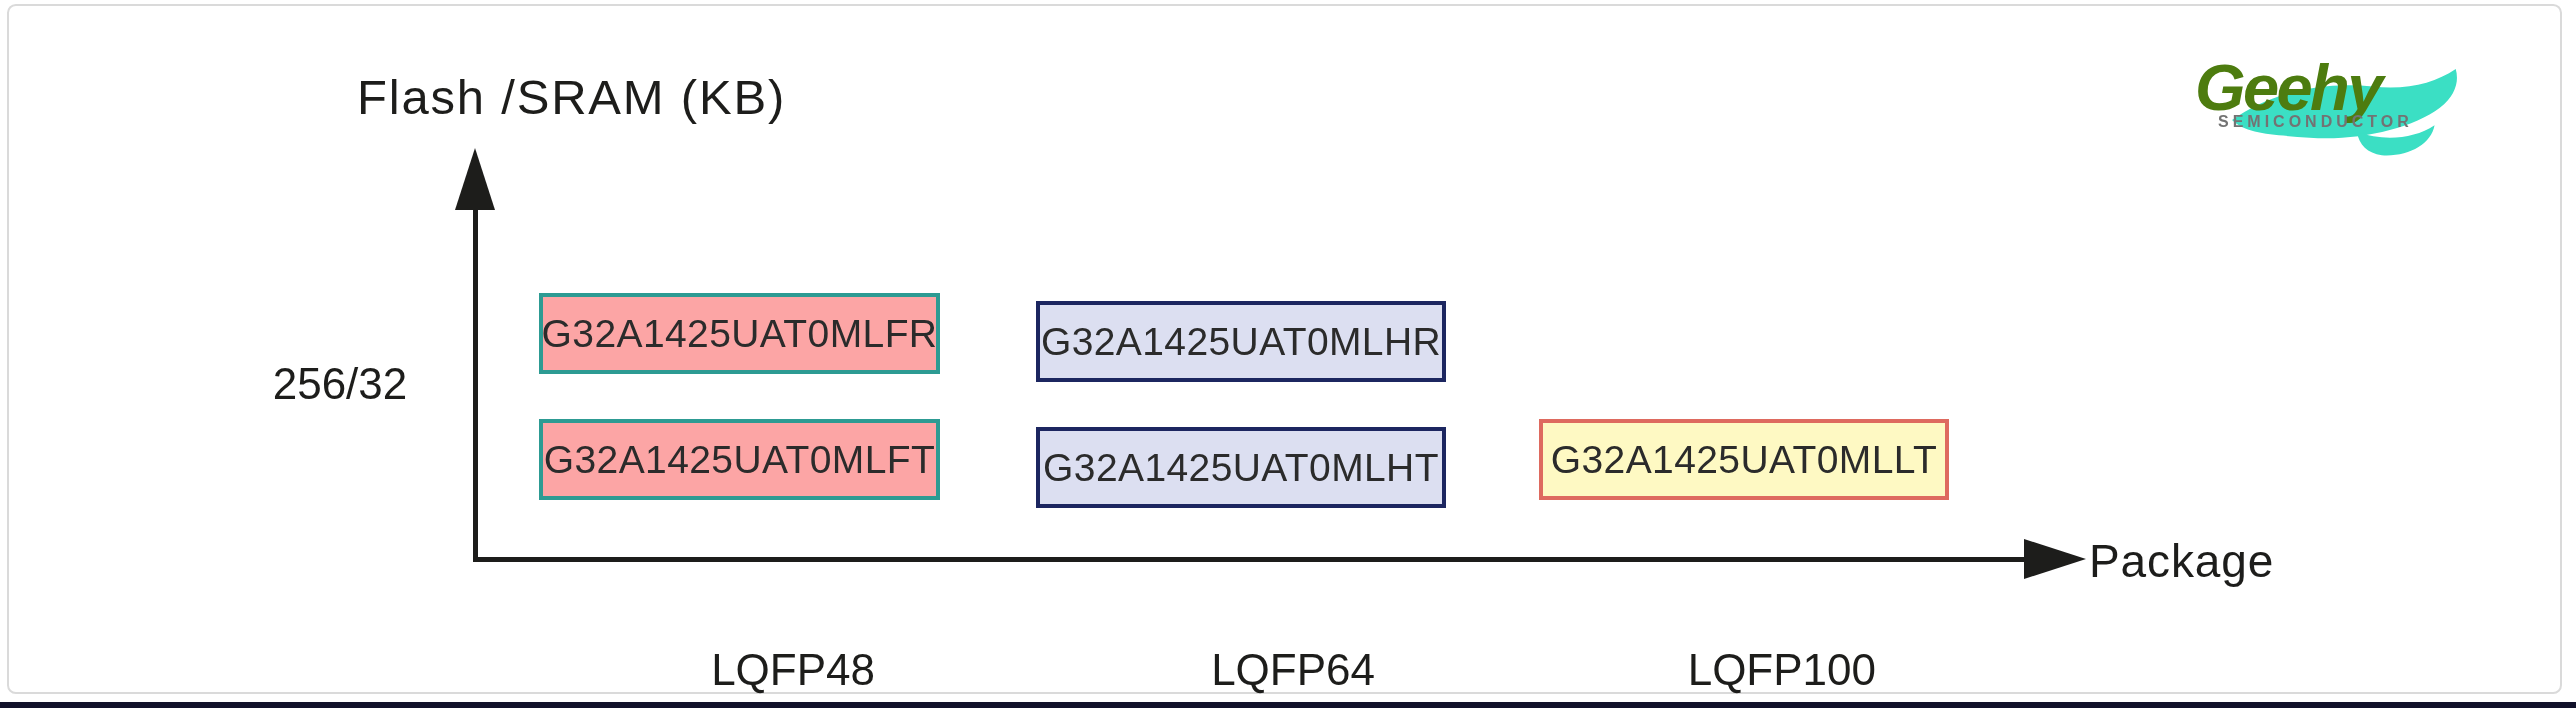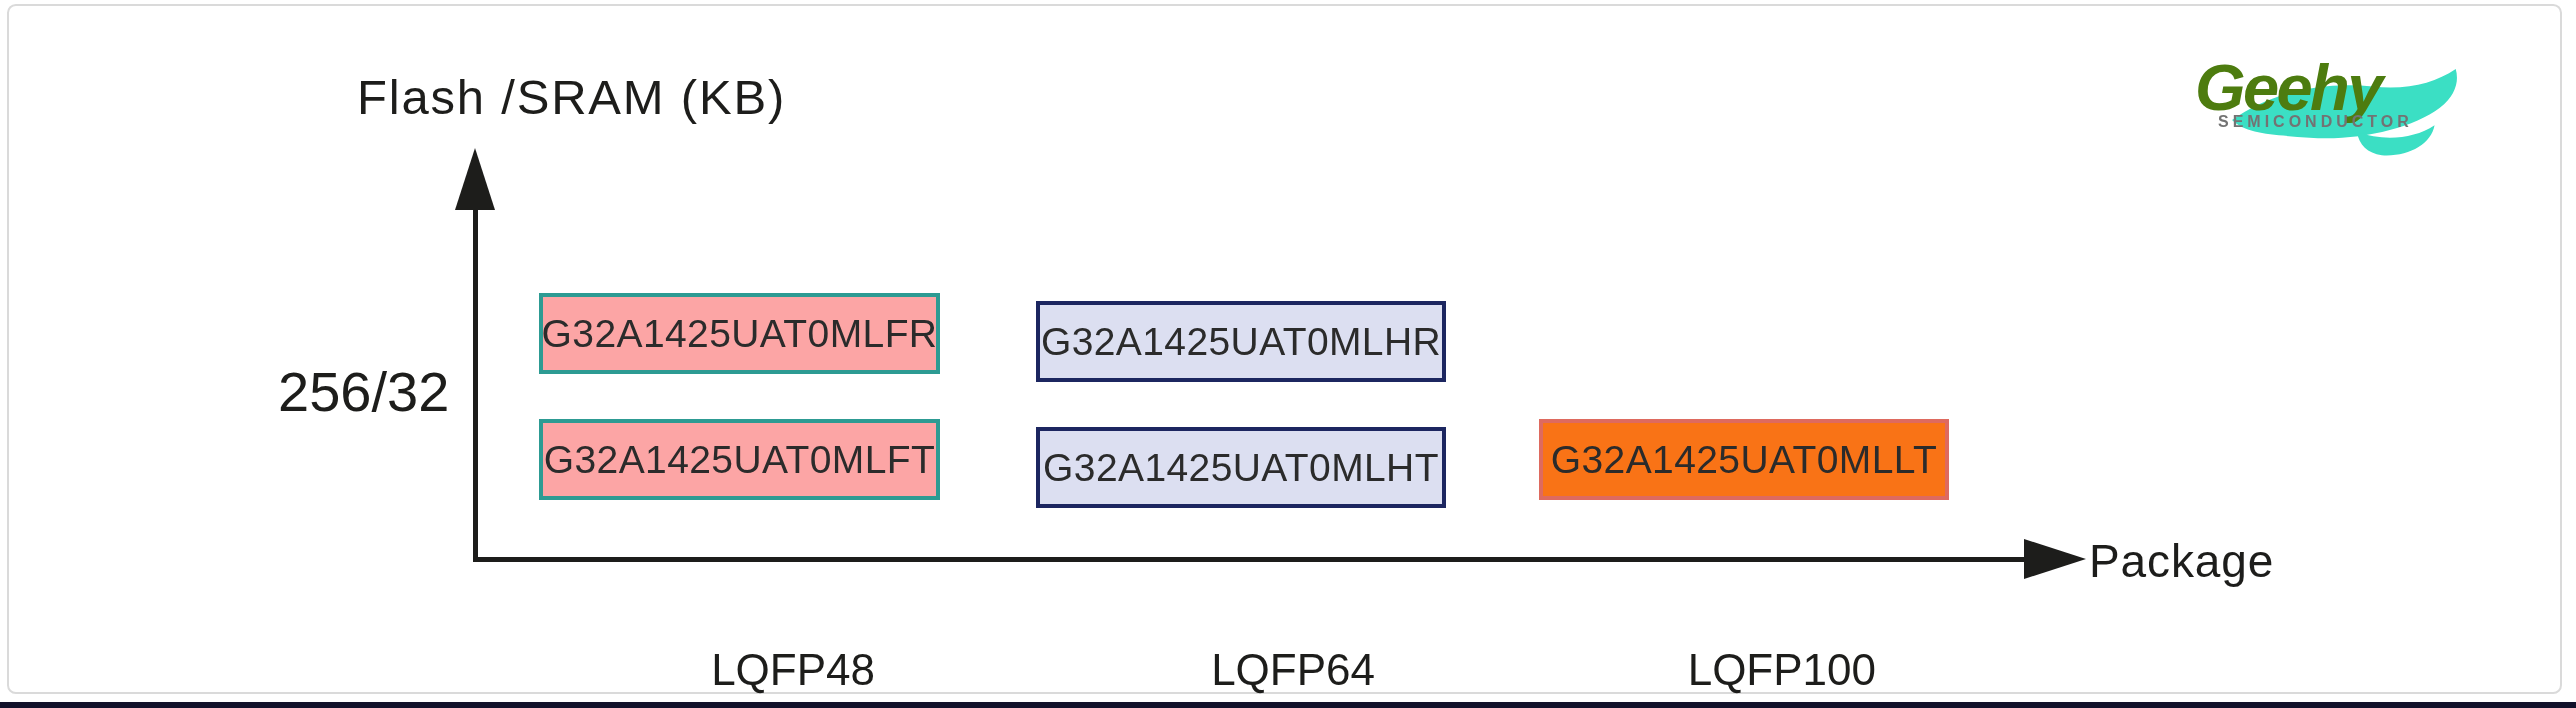--- a/index.html
+++ b/index.html
@@ -19,22 +19,22 @@
   }
   .ylabel{
     position:absolute;left:357px;top:69px;
     font-size:49px;letter-spacing:1.8px;white-space:nowrap;
   }
   .xlabel{
     position:absolute;left:2089px;top:534px;
     font-size:46px;letter-spacing:0.9px;white-space:nowrap;
   }
   .ytick{
-    position:absolute;left:278px;top:359px;width:148px;
-    font-size:56px;text-align:center;white-space:nowrap;
+    position:absolute;left:266px;top:359px;width:148px;
+    font-size:44px;text-align:center;white-space:nowrap;
   }
   .xtick{
     position:absolute;top:645px;width:264px;
     font-size:44px;text-align:right;white-space:nowrap;
   }
   .xtick.t0{left:611px;}
   .xtick.t1{left:1111px;}
   .xtick.t2{left:1612px;}
 
   .axis-line{position:absolute;background:#1d1d1b;}
@@ -53,21 +53,21 @@
   }
 
   .chip{
     position:absolute;height:81px;box-sizing:border-box;border:4.4px solid;
     display:flex;align-items:center;justify-content:center;
     font-size:39px;font-weight:500;letter-spacing:0.4px;color:#2b2b2b;
     white-space:nowrap;
   }
   .theme-teal{border-color:#2d9b93;background:#fca5a5;}
   .theme-navy{border-color:#1c2660;background:#dcdff1;margin-top:8px;}
-  .theme-salmon{border-color:#de6a5f;background:#f97316;}
+  .theme-salmon{border-color:#de6a5f;background:#fef9c3;}
   .chip.p0{left:539px;top:293px;width:401px;}
   .chip.p1{left:1036px;top:293px;width:410px;}
   .chip.p2{left:539px;top:419px;width:401px;}
   .chip.p3{left:1036px;top:419px;width:410px;}
   .chip.p4{left:1539px;top:419px;width:410px;}
 
   .logo{
     position:absolute;left:2195px;top:60px;width:291px;height:106px;
   }
   .logo-swoosh{

